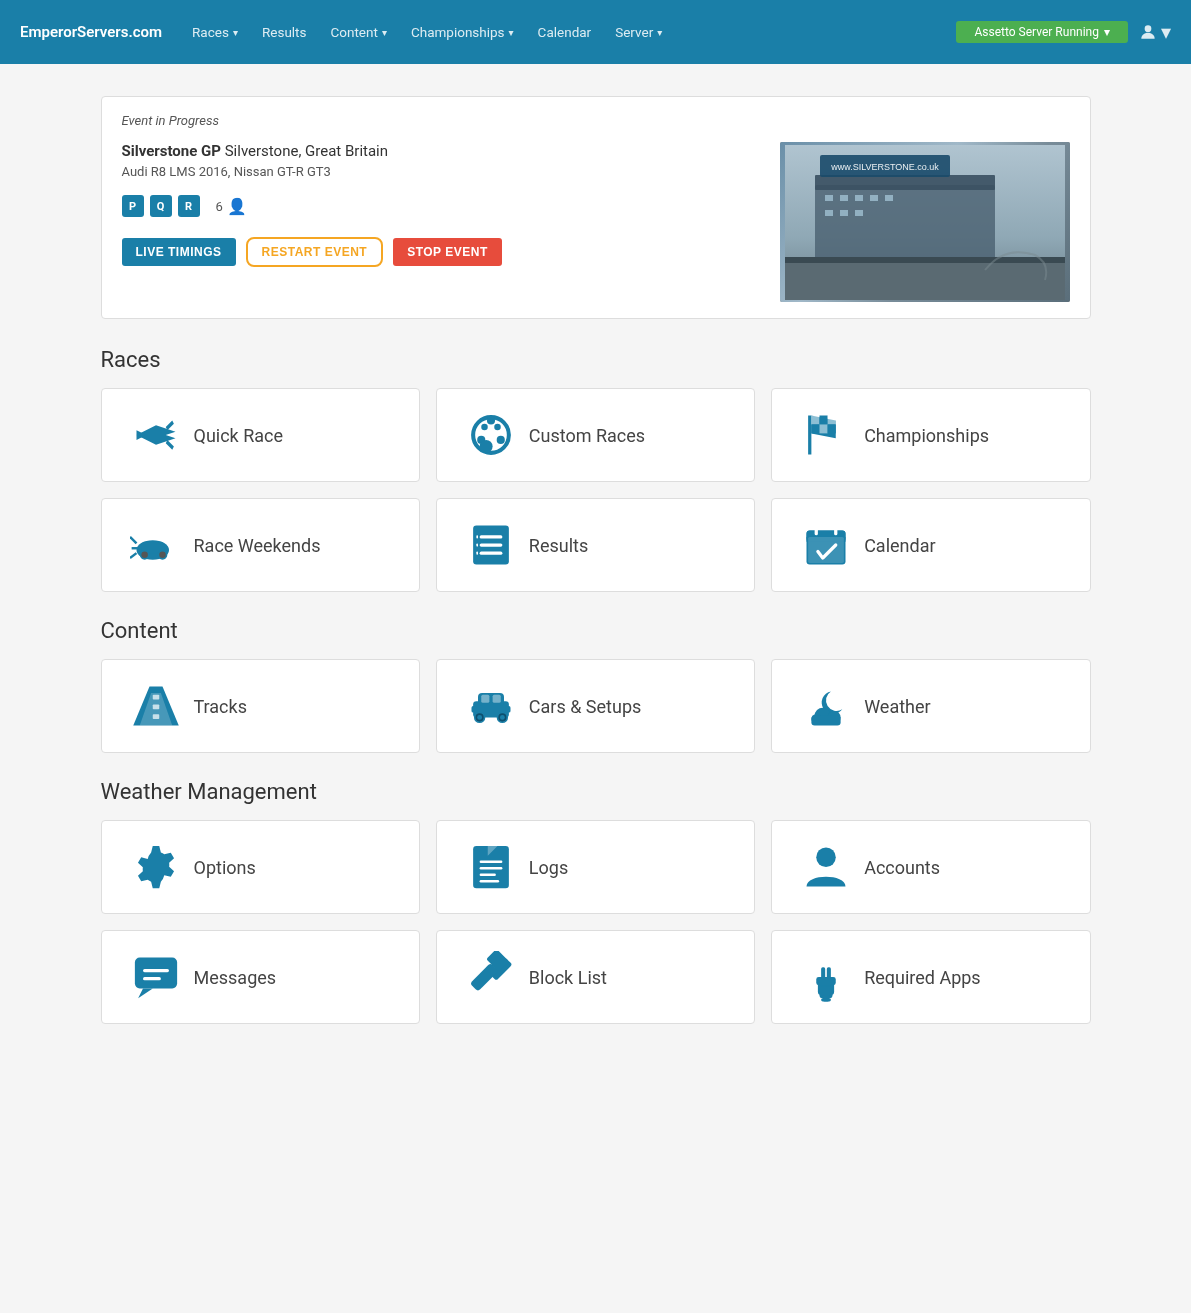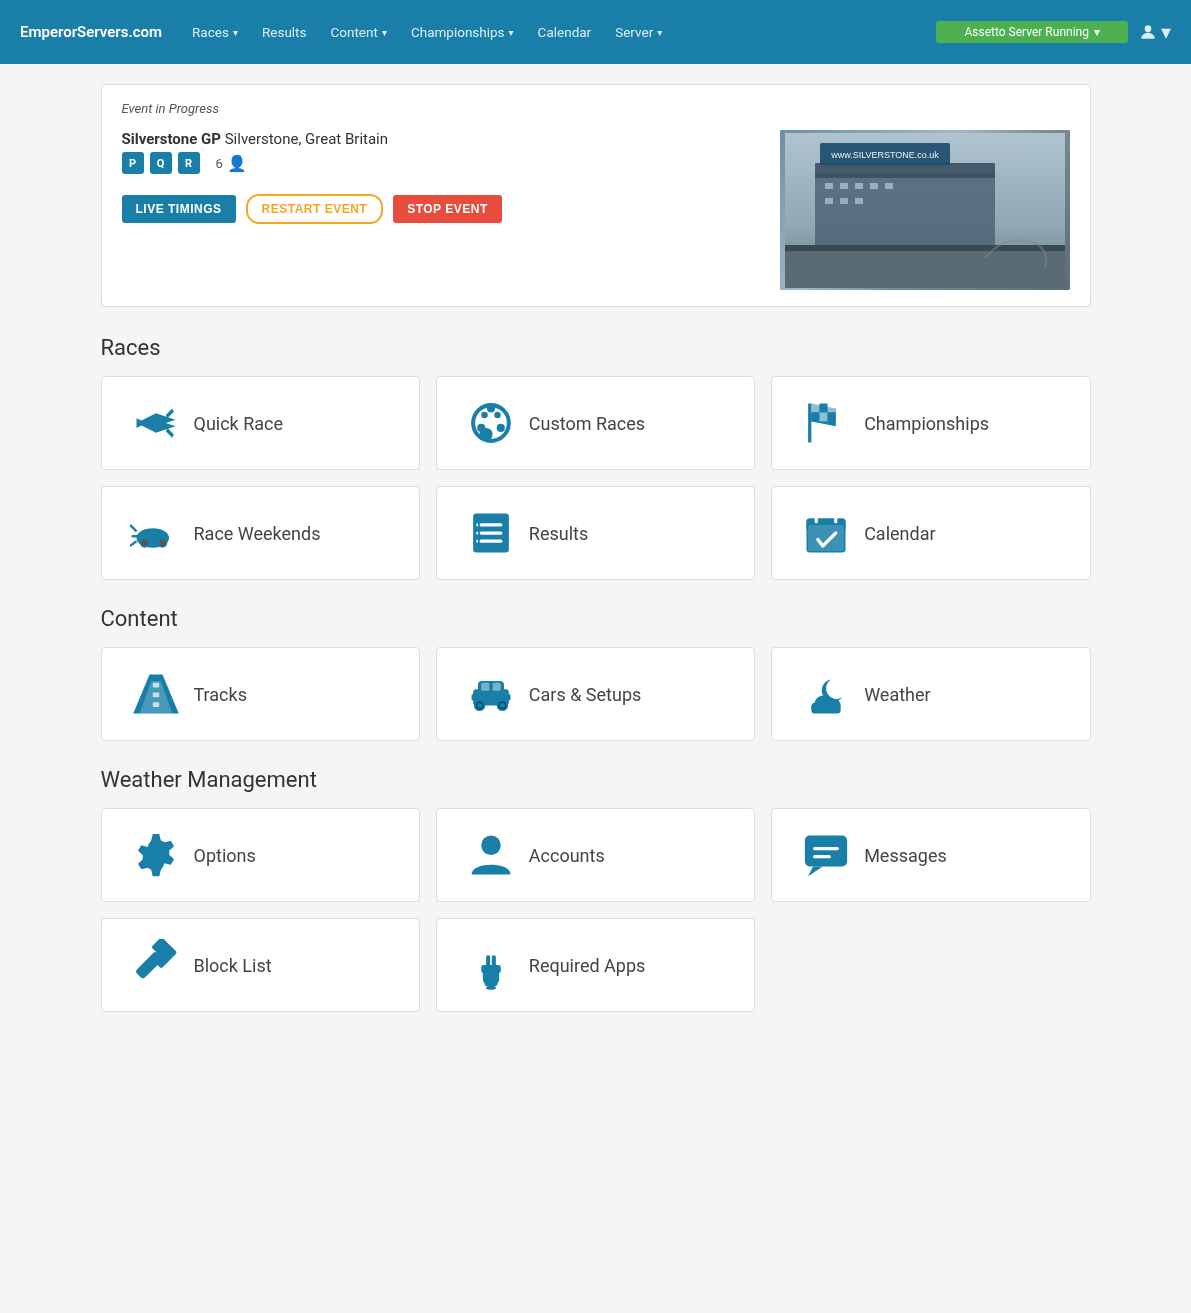--- a/index.html
+++ b/index.html
@@ -39,40 +39,40 @@
     .nav-link .caret { font-size: 10px; }
     .navbar-right {
       display: flex;
       align-items: center;
       gap: 10px;
     }
     .server-badge {
       background: #4caf50;
       color: #fff;
       font-size: 12px;
-      padding: 4px 28px;
+      padding: 4px 18px;
       border-radius: 3px;
       cursor: pointer;
       display: flex;
       align-items: center;
       gap: 5px;
     }
     .user-icon-btn {
       color: rgba(255,255,255,0.85);
       font-size: 20px;
       cursor: pointer;
       display: flex;
       align-items: center;
       gap: 3px;
     }
 
     
     .main {
       max-width: 1020px;
-      margin: 0 auto;
+      margin: 12px auto;
       padding: 20px 15px;
     }
 
     
     .event-card {
       background: #fff;
       border: 1px solid #ddd;
       border-radius: 4px;
       padding: 16px 20px;
       margin-bottom: 28px;
@@ -139,21 +139,21 @@
       cursor: pointer;
       letter-spacing: 0.5px;
     }
     .btn-restart {
       background: #fff;
       color: #f5a623;
       border: 2px solid #f5a623;
       padding: 6px 14px;
       font-size: 12px;
       font-weight: 700;
-      border-radius: 13px;
+      border-radius: 8px;
       cursor: pointer;
       letter-spacing: 0.5px;
     }
     .btn-stop {
       background: #e74c3c;
       color: #fff;
       border: none;
       padding: 7px 14px;
       font-size: 12px;
       font-weight: 700;
@@ -265,20 +265,21 @@
 <div class="main">
 
   <div class="event-card">
     <div class="event-header">Event in Progress</div>
     <div class="event-body">
       <div class="event-info">
         <div class="event-title">
           <strong>Silverstone GP</strong>
           <span> Silverstone, Great Britain</span>
         </div>
+        <div class="event-subtitle">Audi R8 LMS 2016, Nissan GT-R GT3</div>
         <div class="event-badges">
           <span class="badge-pqr badge-p">P</span>
           <span class="badge-pqr badge-q">Q</span>
           <span class="badge-pqr badge-r">R</span>
           <span class="drivers-count">
             <span>6</span>
             <span class="driver-icon">👤</span>
           </span>
         </div>
         <div class="event-actions">
@@ -477,20 +478,33 @@
     <div class="menu-card">
       <div class="menu-card-icon">
         <svg class="icon-svg" viewBox="0 0 64 64">
           <path d="M32 20a12 12 0 1 0 0 24 12 12 0 0 0 0-24zm0 4a8 8 0 1 1 0 16 8 8 0 0 1 0-16z" fill="#1a7fa8"></path>
           <path d="M28 6h8l2 8a18 18 0 0 1 4.2 2.4l8-2 4 6.9-6 5.5a18 18 0 0 1 0 4.8l6 5.5-4 6.9-8-2A18 18 0 0 1 38 50l-2 8h-8l-2-8a18 18 0 0 1-4.2-2.4l-8 2-4-6.9 6-5.5a18 18 0 0 1 0-4.8l-6-5.5 4-6.9 8 2A18 18 0 0 1 26 14z" fill="#1a7fa8"></path>
         </svg>
       </div>
       <span class="menu-card-label">Options</span>
     </div>
 
+    <div class="menu-card">
+      <div class="menu-card-icon">
+        <svg class="icon-svg" viewBox="0 0 64 64">
+          <rect x="10" y="6" width="44" height="52" rx="4" fill="#1a7fa8"></rect>
+          <path d="M28 6 L28 18 L40 6 Z" fill="white" opacity="0.3"></path>
+          <rect x="18" y="24" width="28" height="3" rx="1.5" fill="white"></rect>
+          <rect x="18" y="32" width="28" height="3" rx="1.5" fill="white"></rect>
+          <rect x="18" y="40" width="20" height="3" rx="1.5" fill="white"></rect>
+          <rect x="18" y="48" width="24" height="3" rx="1.5" fill="white"></rect>
+        </svg>
+      </div>
+      <span class="menu-card-label">Logs</span>
+    </div>
 
     <div class="menu-card">
       <div class="menu-card-icon">
         <svg class="icon-svg" viewBox="0 0 64 64">
           <circle cx="32" cy="20" r="12" fill="#1a7fa8"></circle>
           <path d="M8 56 C8 40 56 40 56 56" fill="#1a7fa8"></path>
         </svg>
       </div>
       <span class="menu-card-label">Accounts</span>
     </div>

